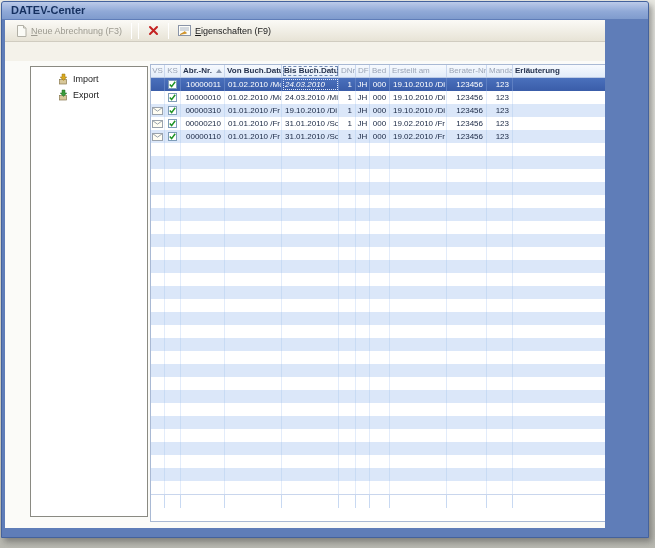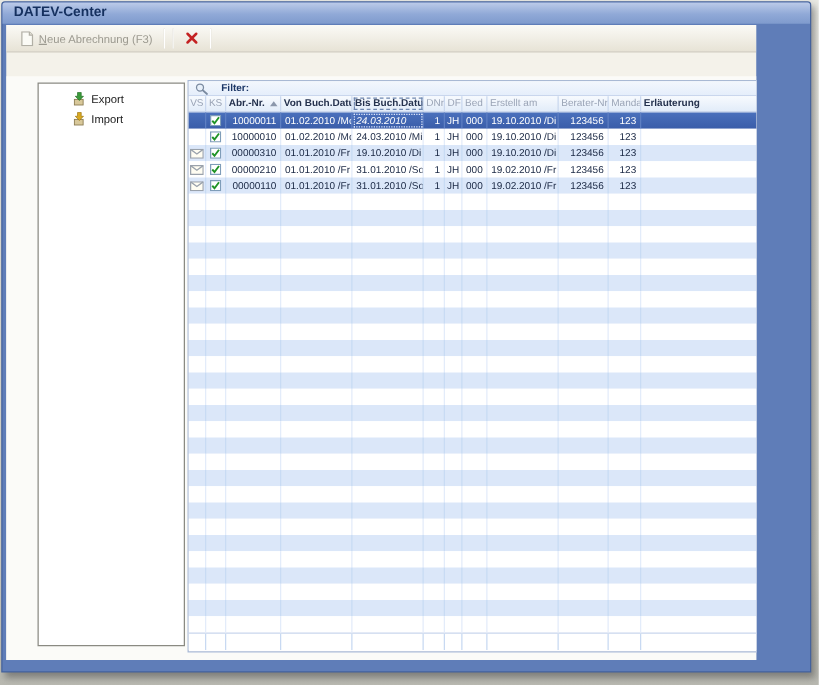--- a/index.html
+++ b/index.html
@@ -98,56 +98,58 @@
       <div class="tb-sep"></div>
       <div class="tb-sep"></div>
       <div class="tb-btn">
         <span class="tb-ic">
           <svg width="11" height="11" viewBox="0 0 11 11">
               <path d="M2 2 L9 9 M9 2 L2 9" stroke="#c42222" stroke-width="2" stroke-linecap="round"></path>
             </svg>
         </span>
       </div>
       <div class="tb-sep"></div>
+      <div class="tb-btn">
+        <span class="tb-ic">
+          <svg width="13" height="11" viewBox="0 0 13 11">
+              <rect x=".5" y=".5" width="12" height="10" fill="#fdfdf8" stroke="#8a94a8"></rect>
+              <line x1="2" y1="3" x2="11" y2="3" stroke="#aab4c4"></line>
+              <line x1="2" y1="5" x2="11" y2="5" stroke="#aab4c4"></line>
+              <path d="M2 9.5 L7 6.5 L8.6 8.2 Z" fill="#e8a020" stroke="#a86c08" stroke-width=".5"></path>
+            </svg>
+        </span>
+        <span class="tb-lbl"><span></span><span class="mn">E</span><span>igenschaften (F9)</span></span>
+      </div>
     </div>
 
 
     <div class="content">
 
       <div class="tree-panel">
         <div class="tree-row tree-child">
           <span class="tb-ic">
             <svg width="12" height="12" viewBox="0 0 12 12">
                 <rect x="2.5" y="6.5" width="7" height="4.5" fill="#d8c89a" stroke="#8a7a50" stroke-width=".7"></rect>
-                <path d="M5 1 h3 v3 h1.8 L6.5 7.4 3.2 4 H5 Z" fill="#3a9a3a" stroke="#1e6a1e" stroke-width=".5"></path>
-              </svg>
-          </span>
-          <span class="tree-child-label">Export</span>
+                <path d="M5 1 h3 v3 h1.8 L6.5 7.4 3.2 4 H5 Z" fill="#d8a820" stroke="#96700a" stroke-width=".5"></path>
+              </svg>
+          </span>
+          <span class="tree-child-label">Import</span>
         </div>
         <div class="tree-row tree-child">
           <span class="tb-ic">
             <svg width="12" height="12" viewBox="0 0 12 12">
                 <rect x="2.5" y="6.5" width="7" height="4.5" fill="#d8c89a" stroke="#8a7a50" stroke-width=".7"></rect>
-                <path d="M5 1 h3 v3 h1.8 L6.5 7.4 3.2 4 H5 Z" fill="#d8a820" stroke="#96700a" stroke-width=".5"></path>
-              </svg>
-          </span>
-          <span class="tree-child-label">Import</span>
+                <path d="M5 1 h3 v3 h1.8 L6.5 7.4 3.2 4 H5 Z" fill="#3a9a3a" stroke="#1e6a1e" stroke-width=".5"></path>
+              </svg>
+          </span>
+          <span class="tree-child-label">Export</span>
         </div>
       </div>
 
       <div class="table-panel">
-        <div class="filter-row">
-          <span class="filter-icon">
-            <svg width="11" height="10" viewBox="0 0 11 10">
-                <circle cx="4" cy="4" r="2.8" fill="#e8f0fa" stroke="#7a8aa0" stroke-width="1"></circle>
-                <line x1="6.2" y1="6.2" x2="9.6" y2="9.2" stroke="#7a8aa0" stroke-width="1.4" stroke-linecap="round"></line>
-              </svg>
-          </span>
-          <span class="filter-label">Filter:</span>
-        </div>
         <div class="grid-header" id="grid-header">
             <div class="hc gray ctr" style="width: 14px;">VS</div>
             <div class="hc gray ctr" style="width: 16px;">KS</div>
             <div class="hc dark" style="width: 44px;">Abr.-Nr.<span class="sort-arrow"></span></div>
             <div class="hc dark" style="width: 57px;">Von Buch.Datum</div>
             <div class="hc dark dashed" style="width: 57px;">Bis Buch.Datum</div>
             <div class="hc gray" style="width: 17px;">DNr.</div>
             <div class="hc gray" style="width: 14px;">DF</div>
             <div class="hc gray" style="width: 20px;">Bed</div>
             <div class="hc gray" style="width: 57px;">Erstellt am</div>

